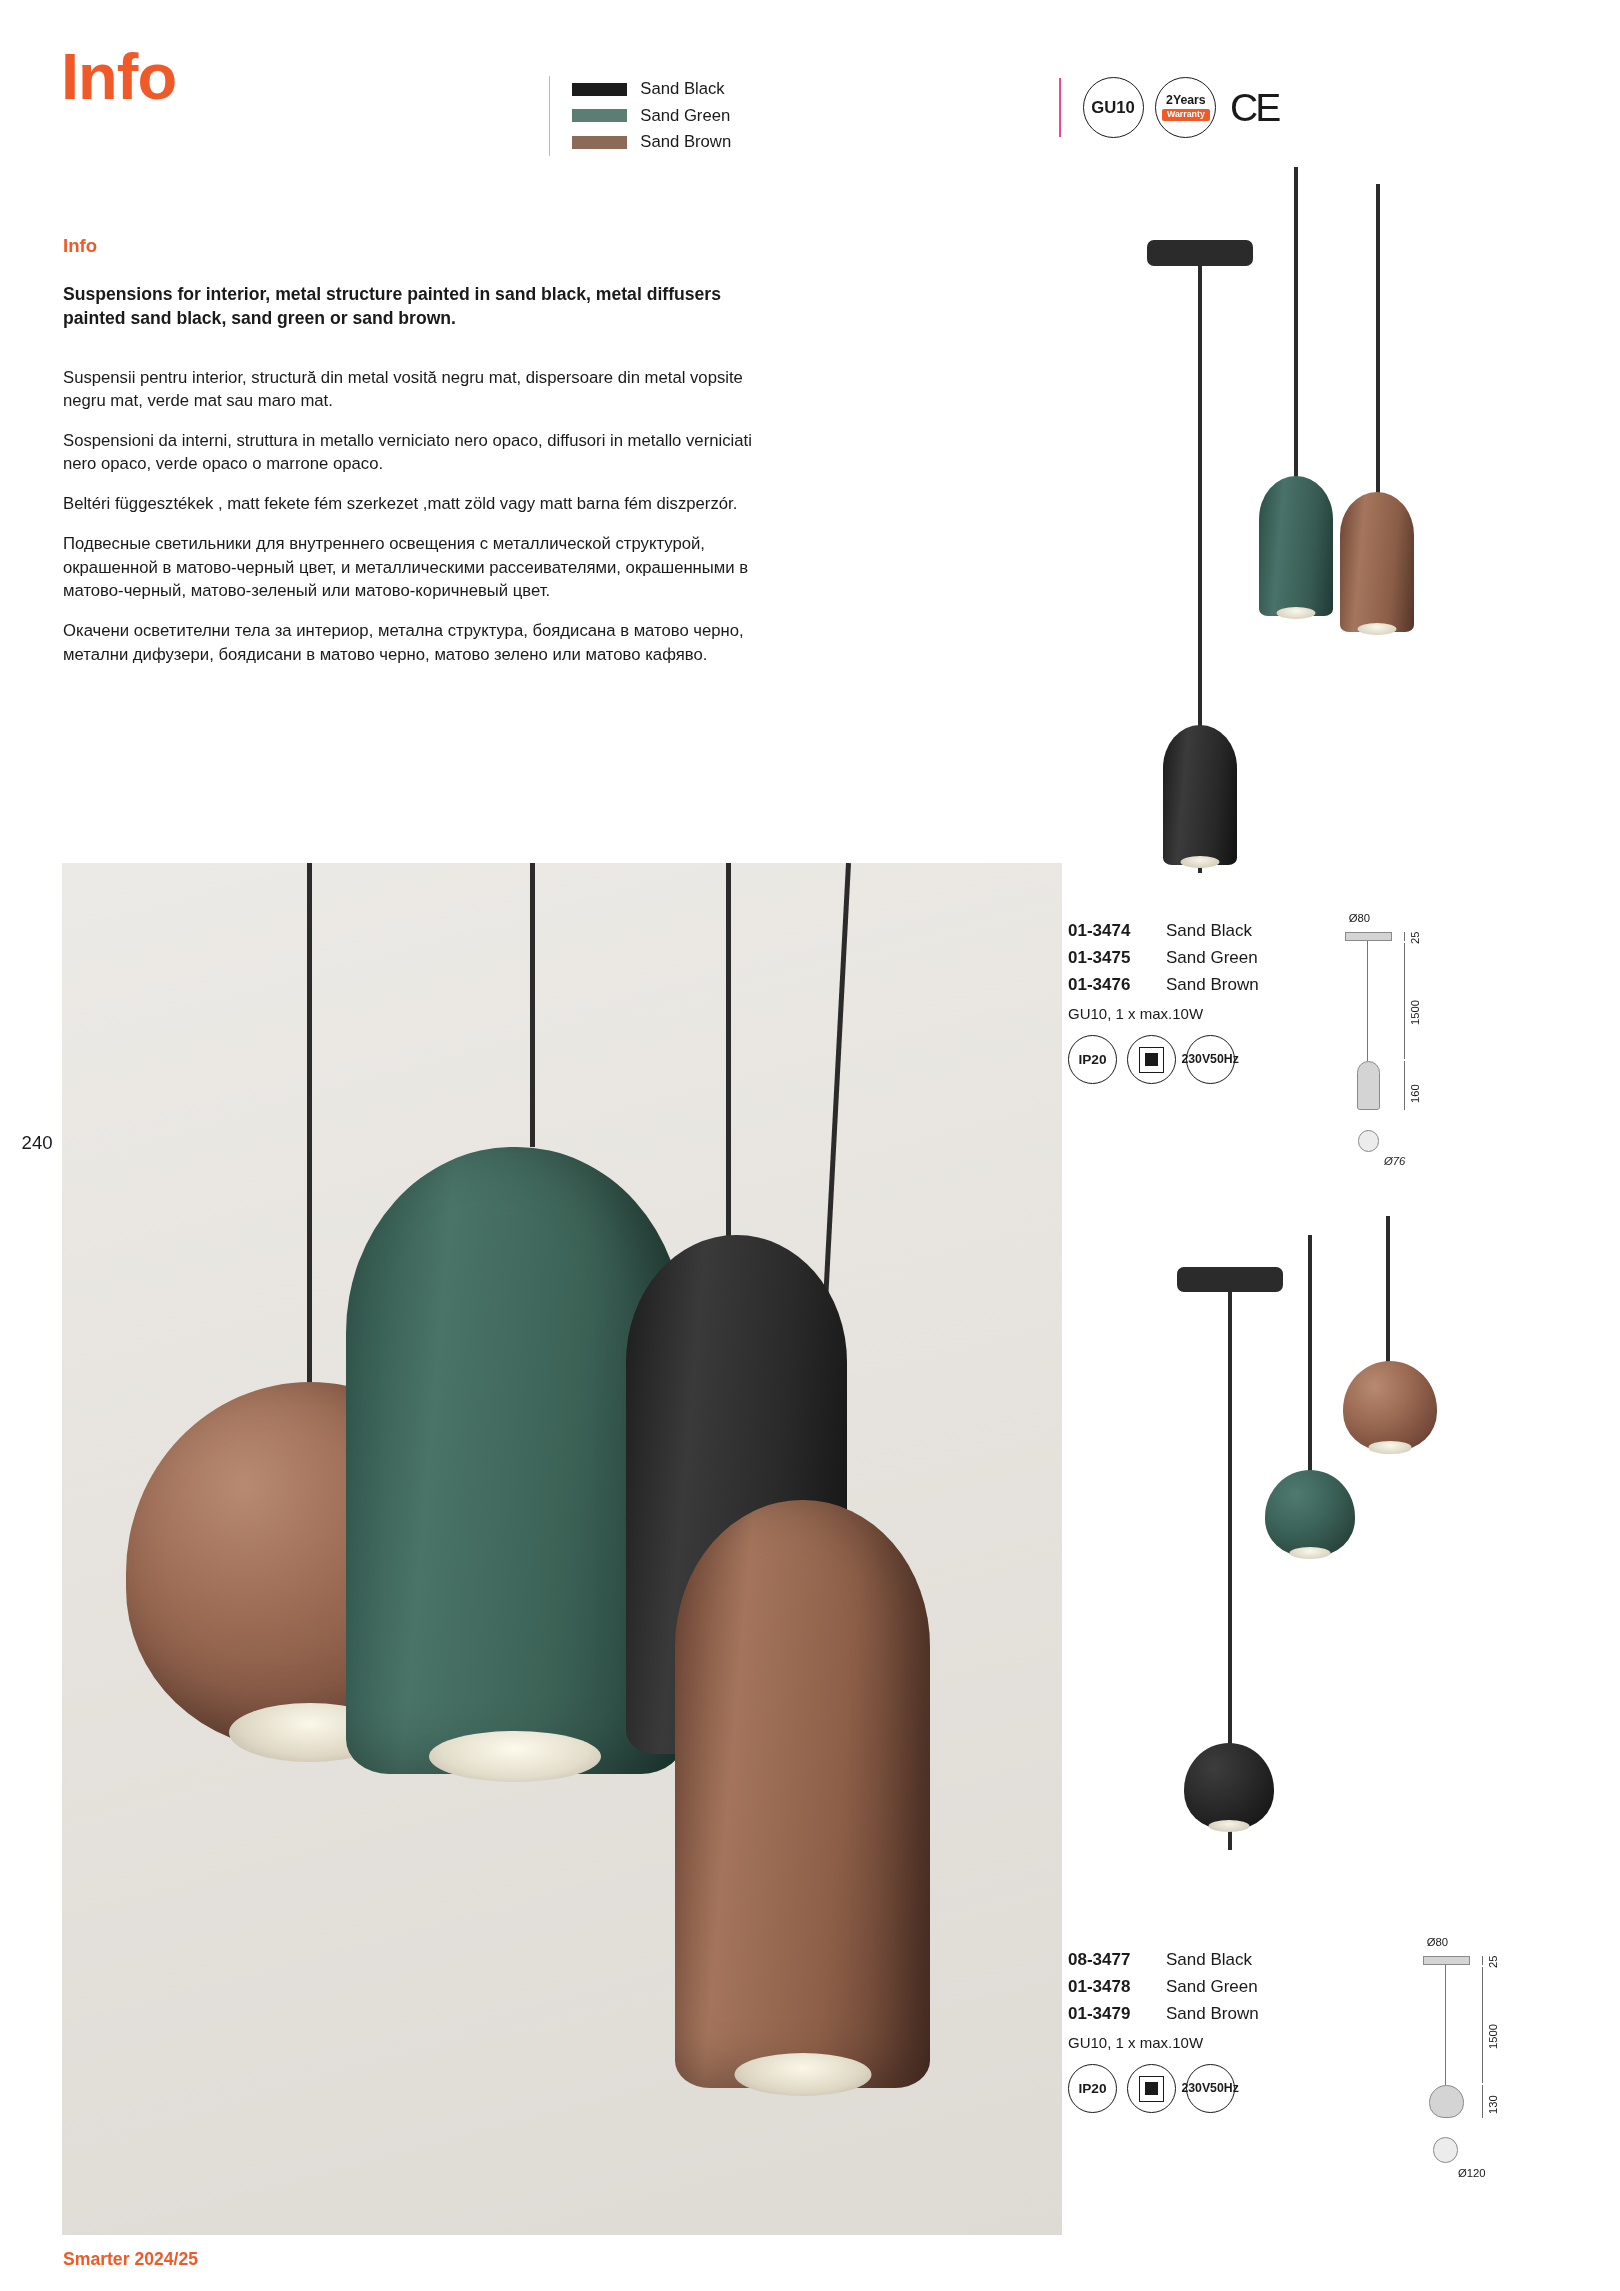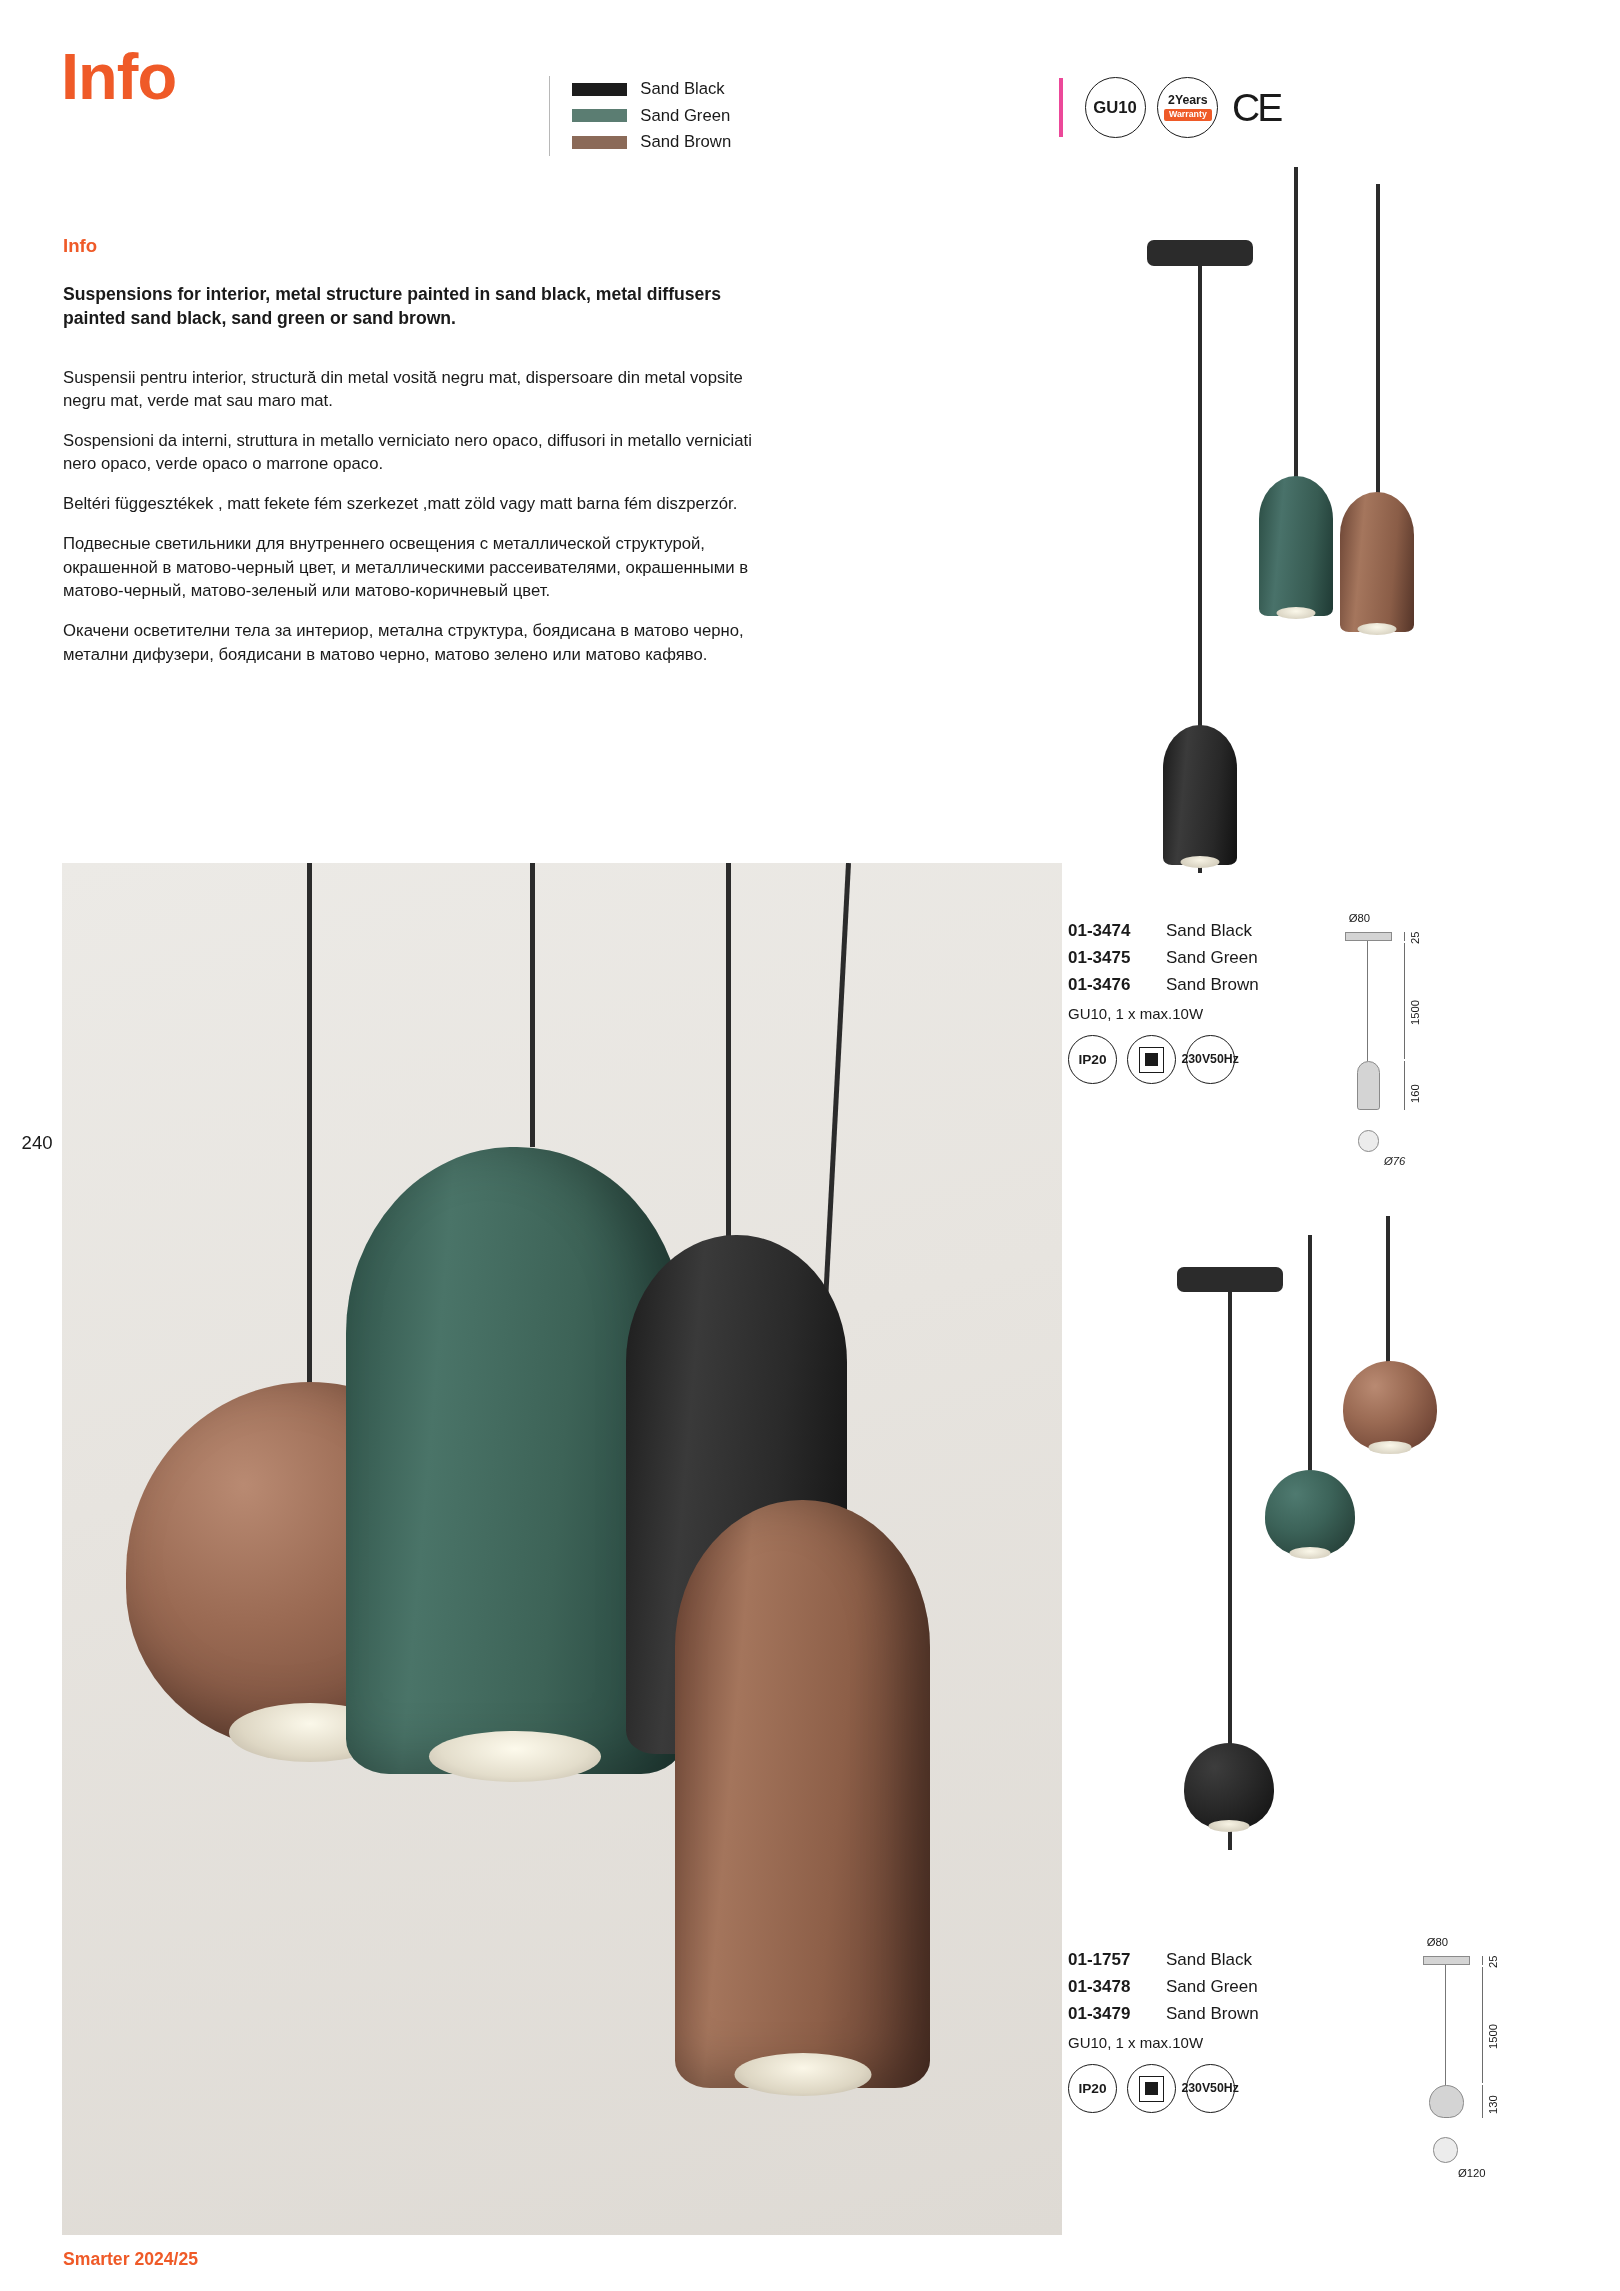--- a/index.html
+++ b/index.html
@@ -50,21 +50,21 @@
     font-size: 16.7px;
     color: #1a1a1a;
   }
 
   .badges {
     position: absolute;
     left: 1059px;
     top: 78px;
     display: flex;
     align-items: center;
-    border-left: 4px solid #ec4899;
+    border-left: 2px solid #ec4899;
     padding-left: 21.6px;
     height: 59px;
   }
   .badge-circle {
     width: 61px;
     height: 61px;
     border-radius: 50%;
     border: 1.6px solid #1a1a1a;
     display: flex;
     align-items: center;
@@ -423,21 +423,21 @@
 
   <div style="position:absolute;left:125px;top:498px;width:90px;height:86px;
               border-radius:45px 45px 39px 39px / 47px 47px 37px 37px;
               background:radial-gradient(ellipse at 34% 28%,#3d3d3d 0%,#2a2a2a 44%,#1a1a1a 78%,#101010 100%);">
     <div style="position:absolute;left:50%;transform:translateX(-50%);bottom:-2.9px;width:41px;height:11.8px;border-radius:50%;background:radial-gradient(ellipse at 50% 35%,#f7f3e4,#c8c1af);"></div>
   </div>
 </div>
 
 <div class="tech-block" style="left:1068px; top:1950px; width:323px;">
   <div class="code-row">
-    <span class="code-num">01-1757</span>
+    <span class="code-num">08-3477</span>
     <span class="code-name">Sand Black</span>
   </div>
   <div class="code-row">
     <span class="code-num">01-3478</span>
     <span class="code-name">Sand Green</span>
   </div>
   <div class="code-row">
     <span class="code-num">01-3479</span>
     <span class="code-name">Sand Brown</span>
   </div>

